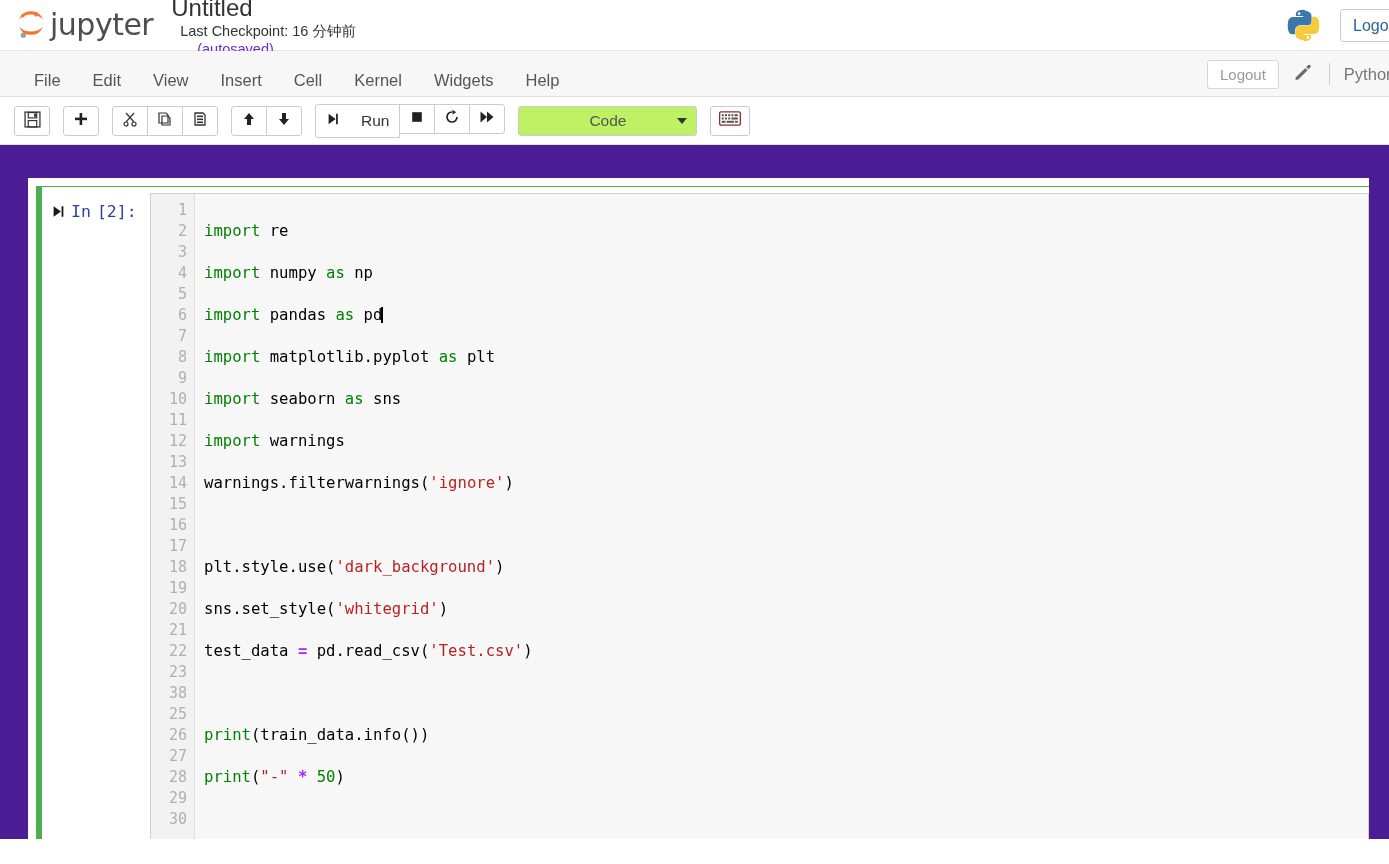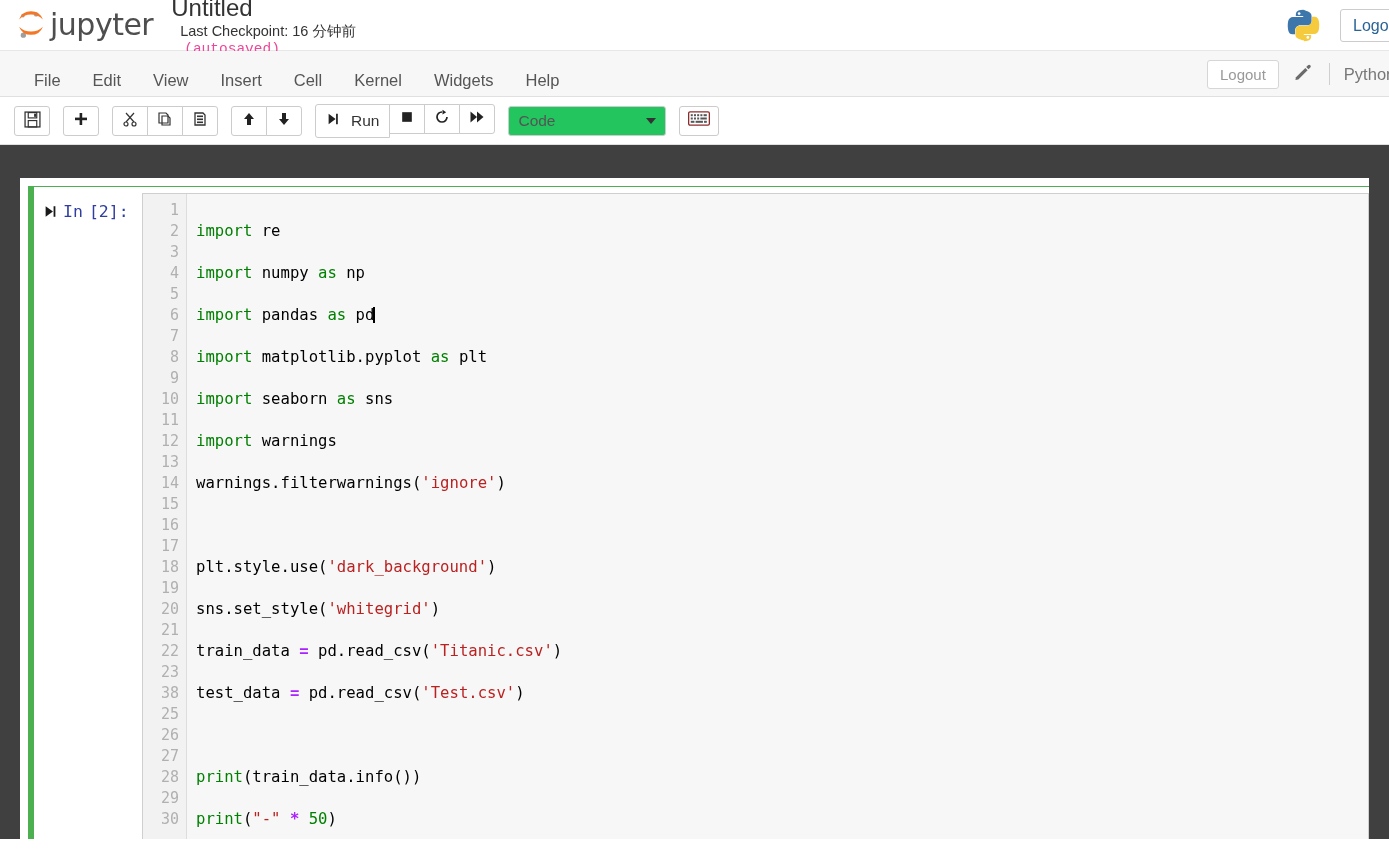--- a/index.html
+++ b/index.html
@@ -43,23 +43,22 @@
     font-weight: 400;
     font-family: "Liberation Sans", sans-serif;
   }
   #nb-checkpoint {
     font-size: 14.5px;
     color: #333333;
     margin-left: 9px;
   }
   #nb-autosaved {
     font-size: 14.5px;
-    color: #ec4899;
-    margin-left: 13px;
-    font-family: Liberation Mono, monospace;
+    color: #6d28d9;
+    margin-left: 26px;
   }
   #header-right {
     position: absolute;
     right: 0; top: 0;
     height: 51px;
     display: flex;
     align-items: center;
   }
   .py-logo { width: 37px; height: 37px; display:block; margin-right: 18px; }
   #logout-btn {
@@ -137,56 +136,58 @@
     background: #ffffff;
     display: flex; align-items: center; justify-content: center;
     margin-left: -1px;
     cursor: pointer;
     color: #333333;
     font-size: 15px;
   }
   .tb-group .tb-btn:first-child { margin-left: 0; border-radius: 3px 0 0 3px; }
   .tb-group .tb-btn:last-child { border-radius: 0 3px 3px 0; }
   .tb-group .tb-btn:only-child { border-radius: 3px; }
-  .tb-btn.wide { width: auto; padding: 16px 10px; gap: 11px; }
+  .tb-btn.wide { width: auto; padding: 16px 10px; gap: 21px; }
   .tb-btn .lbl { font-size: 15.5px; color: #333; }
   #celltype-select {
-    width: 158px; height: 30px;
+    width: 179px; height: 30px;
     border: 1px solid #cccccc;
     border-radius: 3px;
-    background: #22c55e;
+    background: #bef264;
     display: flex; align-items: center;
     padding: 0 9px;
     font-size: 15.5px;
     color: #555555;
     position: relative;
     margin-right: 13px;
     cursor: pointer;
+    justify-content: center;
   }
   #celltype-select .caret {
     position: absolute; right: 9px;
     width: 0; height: 0;
     border-left: 5px solid transparent;
     border-right: 5px solid transparent;
     border-top: 6px solid #333;
   }
   #cmdpalette-btn {
     width: 40px; height: 30px;
     border: 1px solid #cccccc; border-radius: 3px;
     background: #ffffff;
     display: flex; align-items: center; justify-content: center;
     cursor: pointer;
   }
 
   
   #nb-outer {
-    background: #404040;
+    background: #4c1d95;
     height: 694px;
     padding-top: 33px;
     overflow: hidden;
+    padding-left: 8px;
   }
   #nb-page {
     background: #ffffff;
     margin: 0 20px 0 20px;
     min-height: 700px;
     padding-top: 8px;
   }
   .cell {
     display: flex;
     border-left: 6px solid #4caf50;
@@ -506,21 +507,20 @@
 <div class="ln"><span class="k">import</span> re</div>
 <div class="ln"><span class="k">import</span> numpy <span class="k">as</span> np</div>
 <div class="ln"><span class="k">import</span> pandas <span class="k">as</span> pd<span class="cursor"></span></div>
 <div class="ln"><span class="k">import</span> matplotlib.pyplot <span class="k">as</span> plt</div>
 <div class="ln"><span class="k">import</span> seaborn <span class="k">as</span> sns</div>
 <div class="ln"><span class="k">import</span> warnings</div>
 <div class="ln">warnings.filterwarnings(<span class="s">'ignore'</span>)</div>
 <div class="ln"> </div>
 <div class="ln">plt.style.use(<span class="s">'dark_background'</span>)</div>
 <div class="ln">sns.set_style(<span class="s">'whitegrid'</span>)</div>
-<div class="ln">train_data <span class="o">=</span> pd.read_csv(<span class="s">'Titanic.csv'</span>)</div>
 <div class="ln">test_data <span class="o">=</span> pd.read_csv(<span class="s">'Test.csv'</span>)</div>
 <div class="ln"> </div>
 <div class="ln"><span class="bi">print</span>(train_data.info())</div>
 <div class="ln"><span class="bi">print</span>(<span class="s">"-"</span> <span class="o">*</span> <span class="n">50</span>)</div>
 
 
 
 
 
 

